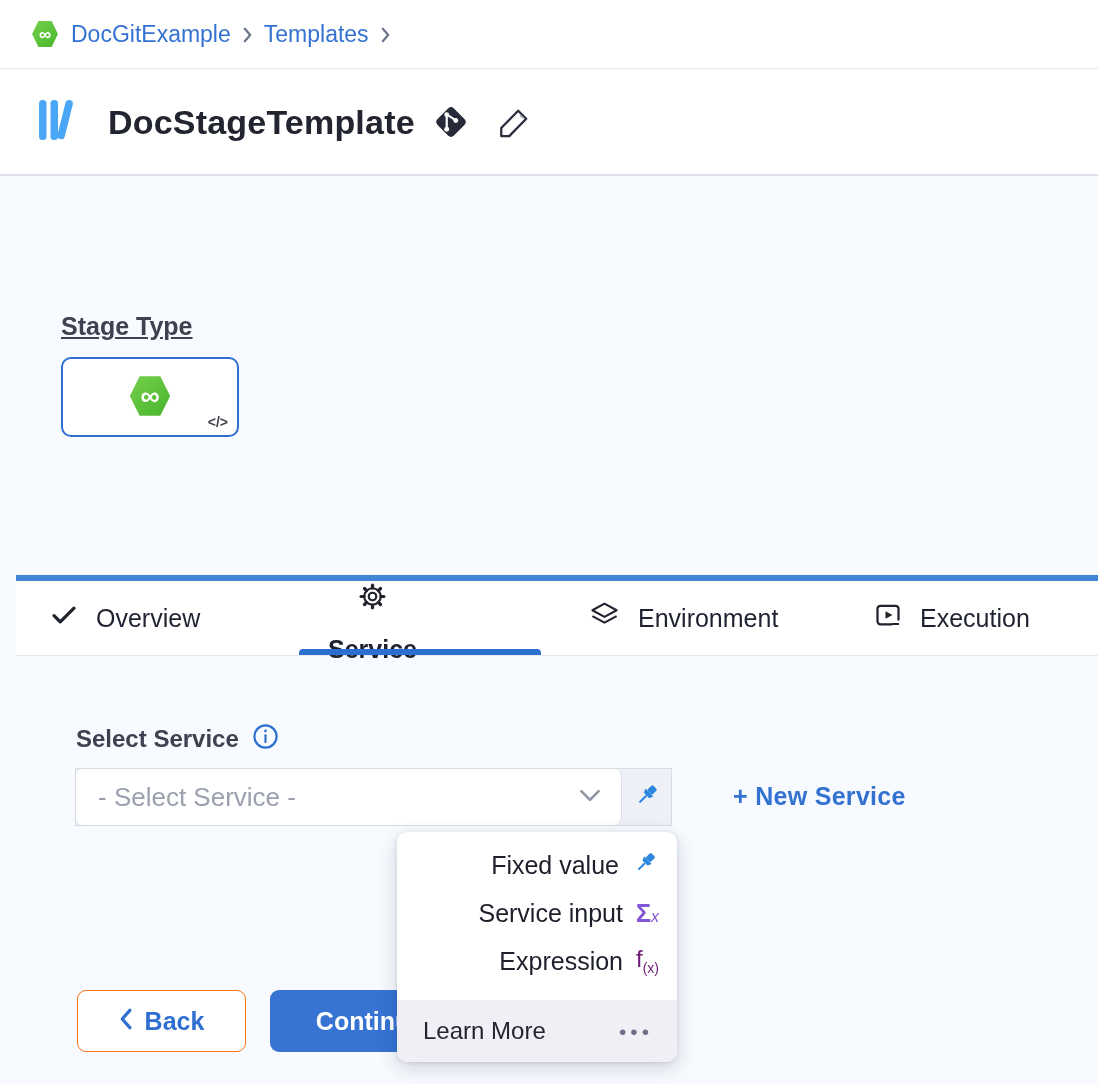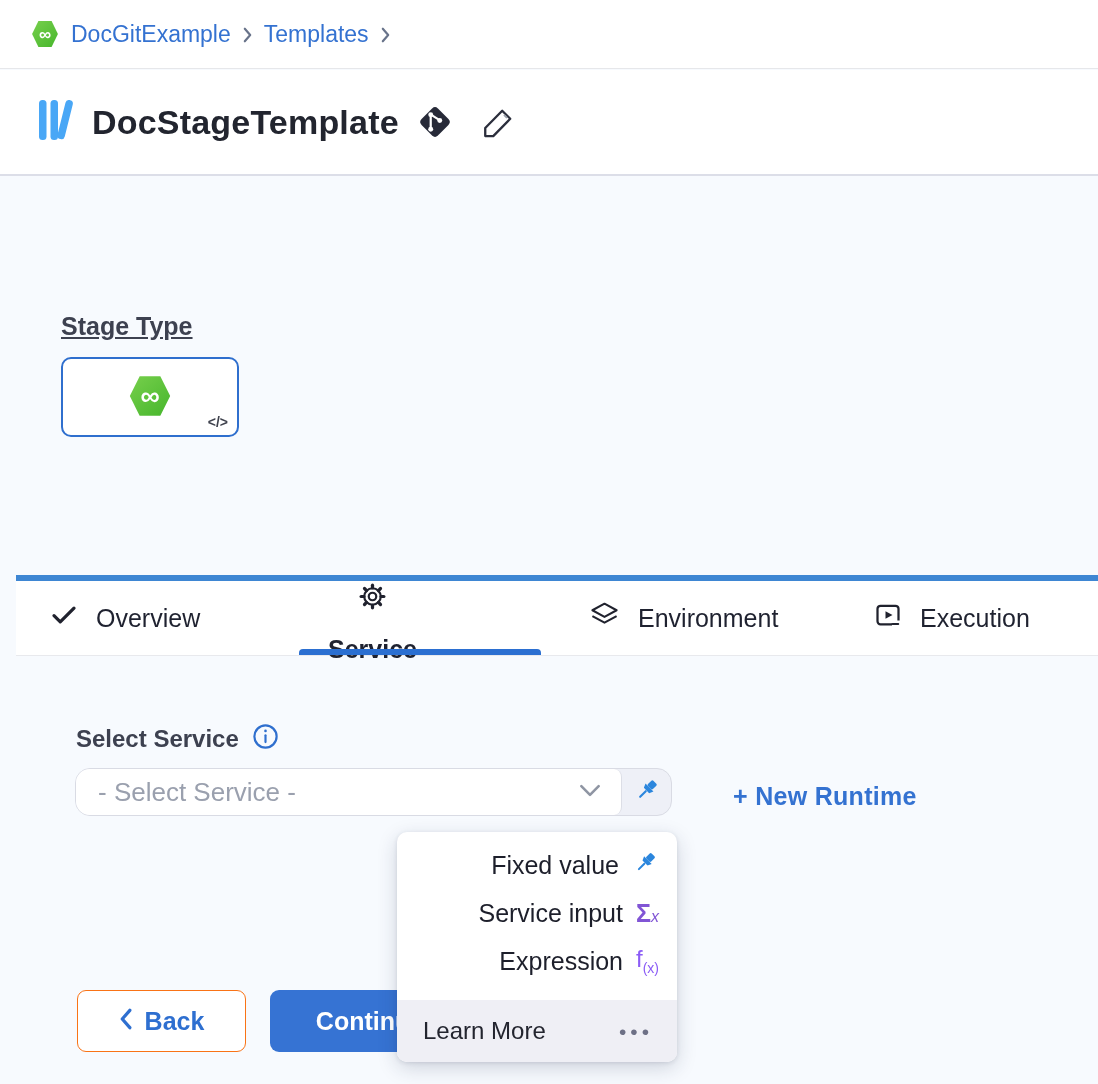--- a/index.html
+++ b/index.html
@@ -17,21 +17,21 @@
     clip-path:polygon(7% 50%, 28% 5%, 72% 5%, 93% 50%, 72% 95%, 28% 95%);
     display:flex; align-items:center; justify-content:center;
     color:#fff; font-weight:bold; line-height:1; }
   .hex-small { width:30px; height:29px; font-size:17px; }
   .hex-large { width:47px; height:44px; font-size:27px; }
 
   
   .title-bar { position:absolute; top:70px; left:0; width:1098px; height:106px;
     background:#fff; border-bottom:2px solid #dcdee8;
     display:flex; align-items:center; padding-left:36px; }
-  .page-title { font-size:34px; font-weight:bold; color:#22252f; margin-left:14px; letter-spacing:.2px; }
+  .page-title { font-size:34px; font-weight:bold; color:#22252f; margin-left:30px; letter-spacing:.2px; }
   .title-git { margin-left:17px; display:flex; }
   .title-edit { margin-left:26px; display:flex; cursor:pointer; }
 
   
   .stage-label { position:absolute; left:61px; top:312px; font-size:25px; font-weight:bold; color:#3d4150;text-decoration:underline; }
   .stage-card { position:absolute; left:61px; top:357px; width:178px; height:80px;
     background:#fff; border:2px solid #2f6fce; border-radius:10px; cursor:pointer; }
   .stage-card .hex-large { position:absolute; left:50%; top:15px; transform:translateX(-50%); }
   .stage-code { position:absolute; right:9px; bottom:5px; font-size:14px; font-weight:bold; color:#3f424d; }
 
@@ -43,22 +43,22 @@
   .tab-overview   { left:33px; }
   .tab-service    { left:312px; font-weight:bold;flex-direction:column; }
   .tab-environment{ left:572px; }
   .tab-execution  { left:857px; }
   .tab-underline { position:absolute; left:283px; bottom:0; width:242px; height:6px;
     background:#2b6fd1; border-radius:4px 4px 0 0; }
 
   
   .select-label-row { position:absolute; left:76px; top:722px; display:flex; align-items:center; gap:12px; }
   .select-label { font-size:24px; font-weight:bold; color:#3d4150; }
-  .select-wrap { position:absolute; left:75px; top:768px; width:597px; height:48px;
-    display:flex; border:1px solid #d9dbe4; border-radius:15px; background:#eef0f7; overflow:hidden; }
+  .select-wrap { position:absolute; left:75px; top:768px; width:597px; height:58px;
+    display:flex; border:1px solid #d9dbe4; border-radius:0; background:#eef0f7; overflow:hidden; }
   .select-input { flex:1; background:#fff; border-right:1px solid #dcdee6; border-radius:8px;
     display:flex; align-items:center; justify-content:space-between;
     padding:0 20px 0 22px; cursor:pointer; }
   .select-placeholder { font-size:26px; color:#9aa0ae; }
   .pin-btn { width:49px; display:flex; align-items:center; justify-content:center; cursor:pointer; }
   .new-service { position:absolute; left:733px; top:782px; font-size:25px; font-weight:bold;
     color:#3472d1; cursor:pointer; letter-spacing:.3px; }
 
   
   .btn { position:absolute; top:990px; height:62px; border-radius:9px;
@@ -69,21 +69,21 @@
 
   
   .popover { position:absolute; left:397px; top:832px; width:280px; height:230px;
     background:#fff; border-radius:10px; z-index:5; display:flex; flex-direction:column;
     box-shadow:0 6px 20px rgba(30,40,70,.18), 0 1px 4px rgba(30,40,70,.12); }
   .popover-items { padding-top:9px; }
   .pop-item { height:48px; display:flex; align-items:center; justify-content:flex-end;
     gap:13px; padding-right:18px; font-size:25px; color:#1d1f2b; cursor:pointer; }
   .sigma-icon { color:#8155d5; font-size:25px; font-weight:bold; line-height:1; }
   .sigma-sub { font-size:16px; font-style:italic; font-weight:normal; }
-  .fx-icon { color:#8b5cf6; font-size:24px; line-height:1; }
+  .fx-icon { color:#701a75; font-size:24px; line-height:1; }
   .fx-sub { font-size:14px; vertical-align:sub; }
   .pop-footer { margin-top:auto; height:62px; background:#efeff5; border-radius:0 0 10px 10px;
     display:flex; align-items:center; justify-content:space-between;
     padding:0 24px 0 26px; cursor:pointer; }
   .pop-footer-label { font-size:24px; color:#23252f; }
   .pop-dots { color:#6d7086; font-size:21px; letter-spacing:4px; line-height:1; }
 </style>
 </head>
 <body>
 
@@ -225,21 +225,21 @@
           <g transform="rotate(45 12 12)">
             <rect x="9" y="2.5" width="6" height="6.5" rx="1.2"></rect>
             <path d="M7.2 9h9.6l-1.6 3.6H8.8z"></path>
             <rect x="11.1" y="12.6" width="1.8" height="8.6" rx="0.9"></rect>
           </g>
         </svg>
       </span>
     </div>
   </div>
 
-  <div class="new-service">+ New Runtime</div>
+  <div class="new-service">+ New Service</div>
 
   <div class="btn btn-back">
     <span>
       <svg viewBox="0 0 12 20" width="13" height="22">
           <path d="M10 2L3 10l7 8" fill="none" stroke="#2e6fd0" stroke-width="3" stroke-linecap="round" stroke-linejoin="round"></path>
         </svg>
     </span>
     <span>Back</span>
   </div>
   <div class="btn btn-continue">

